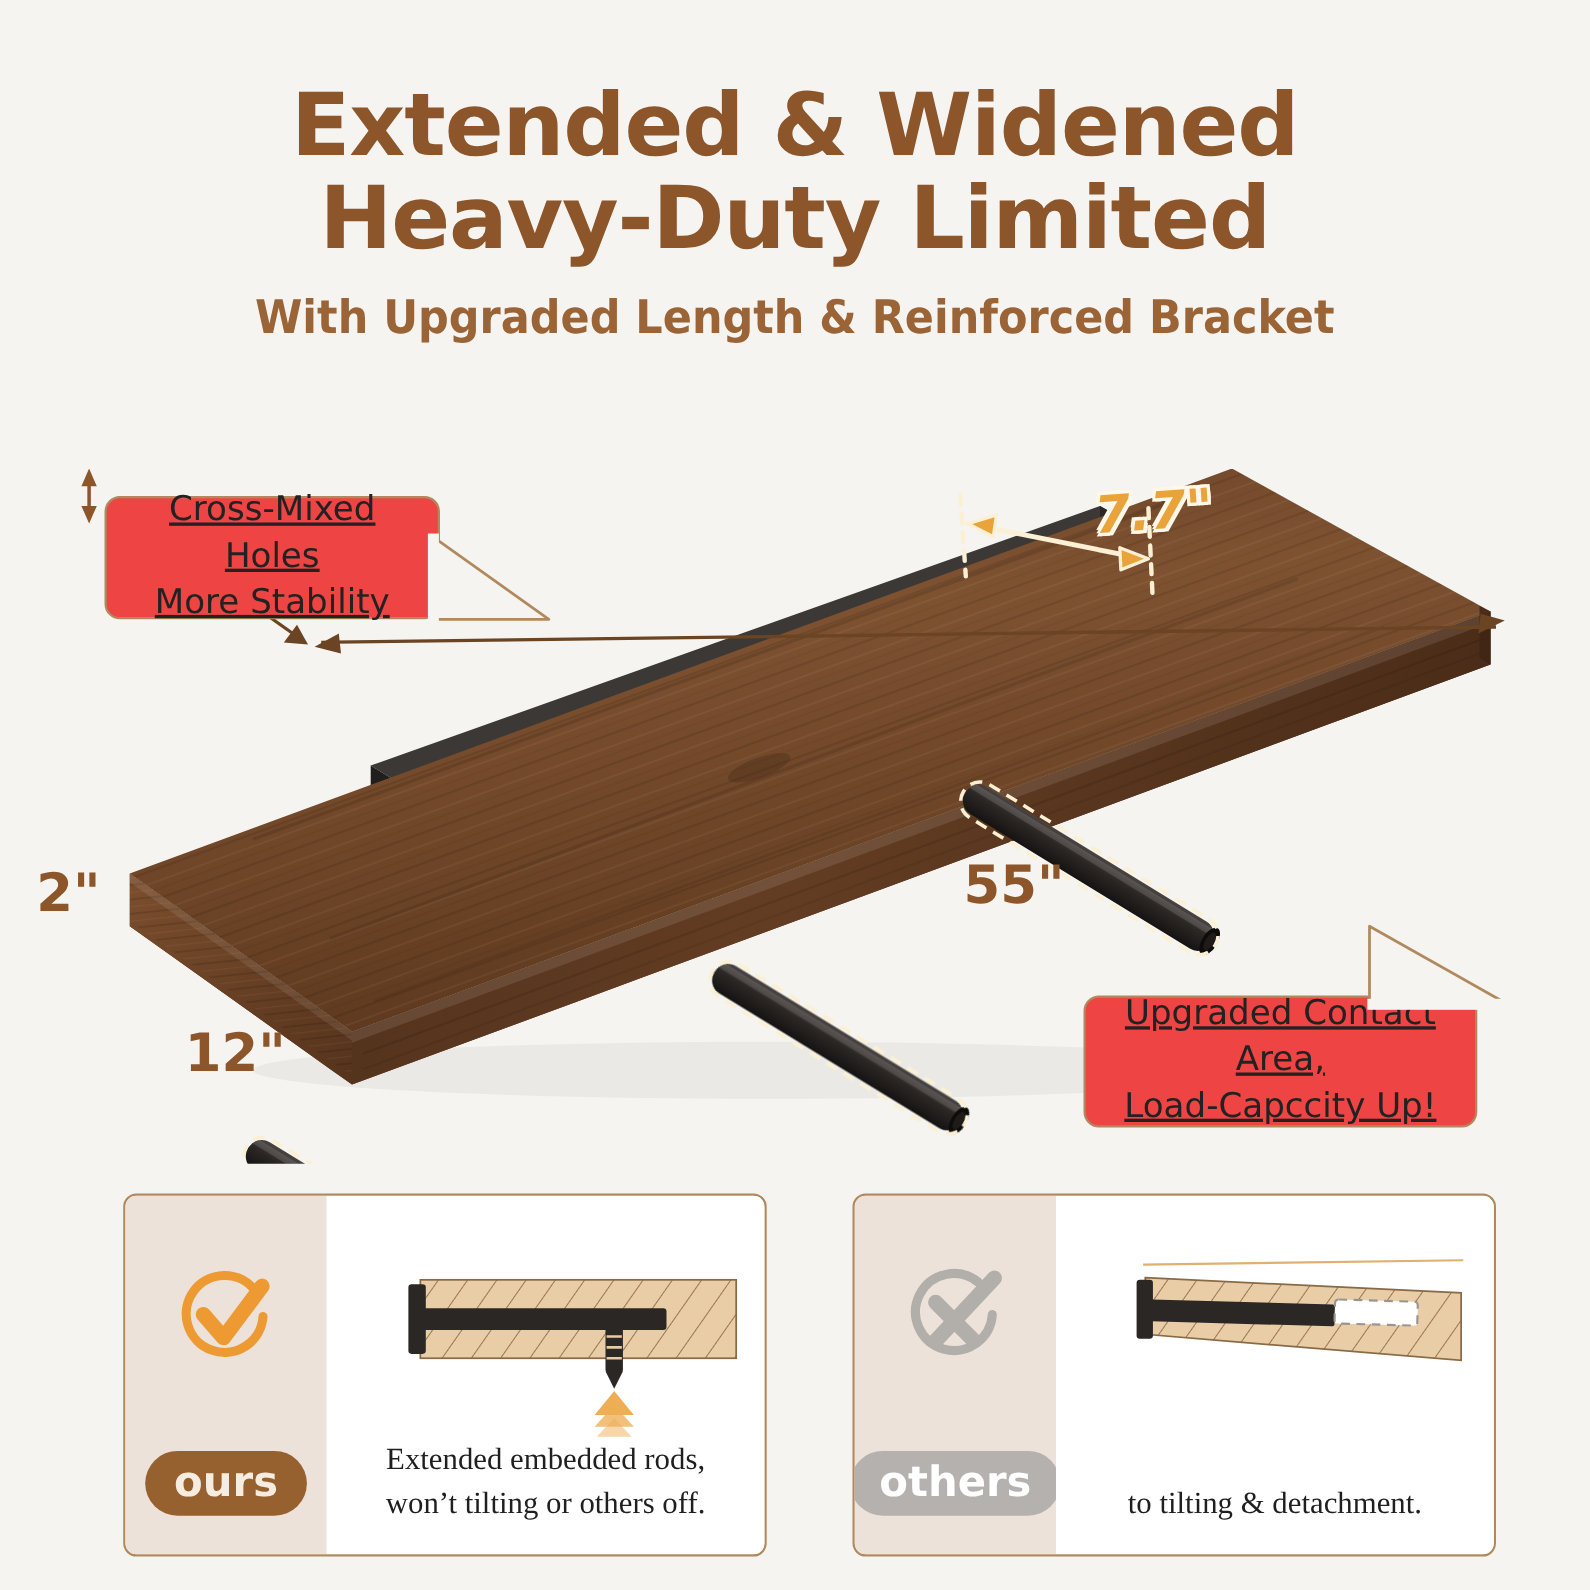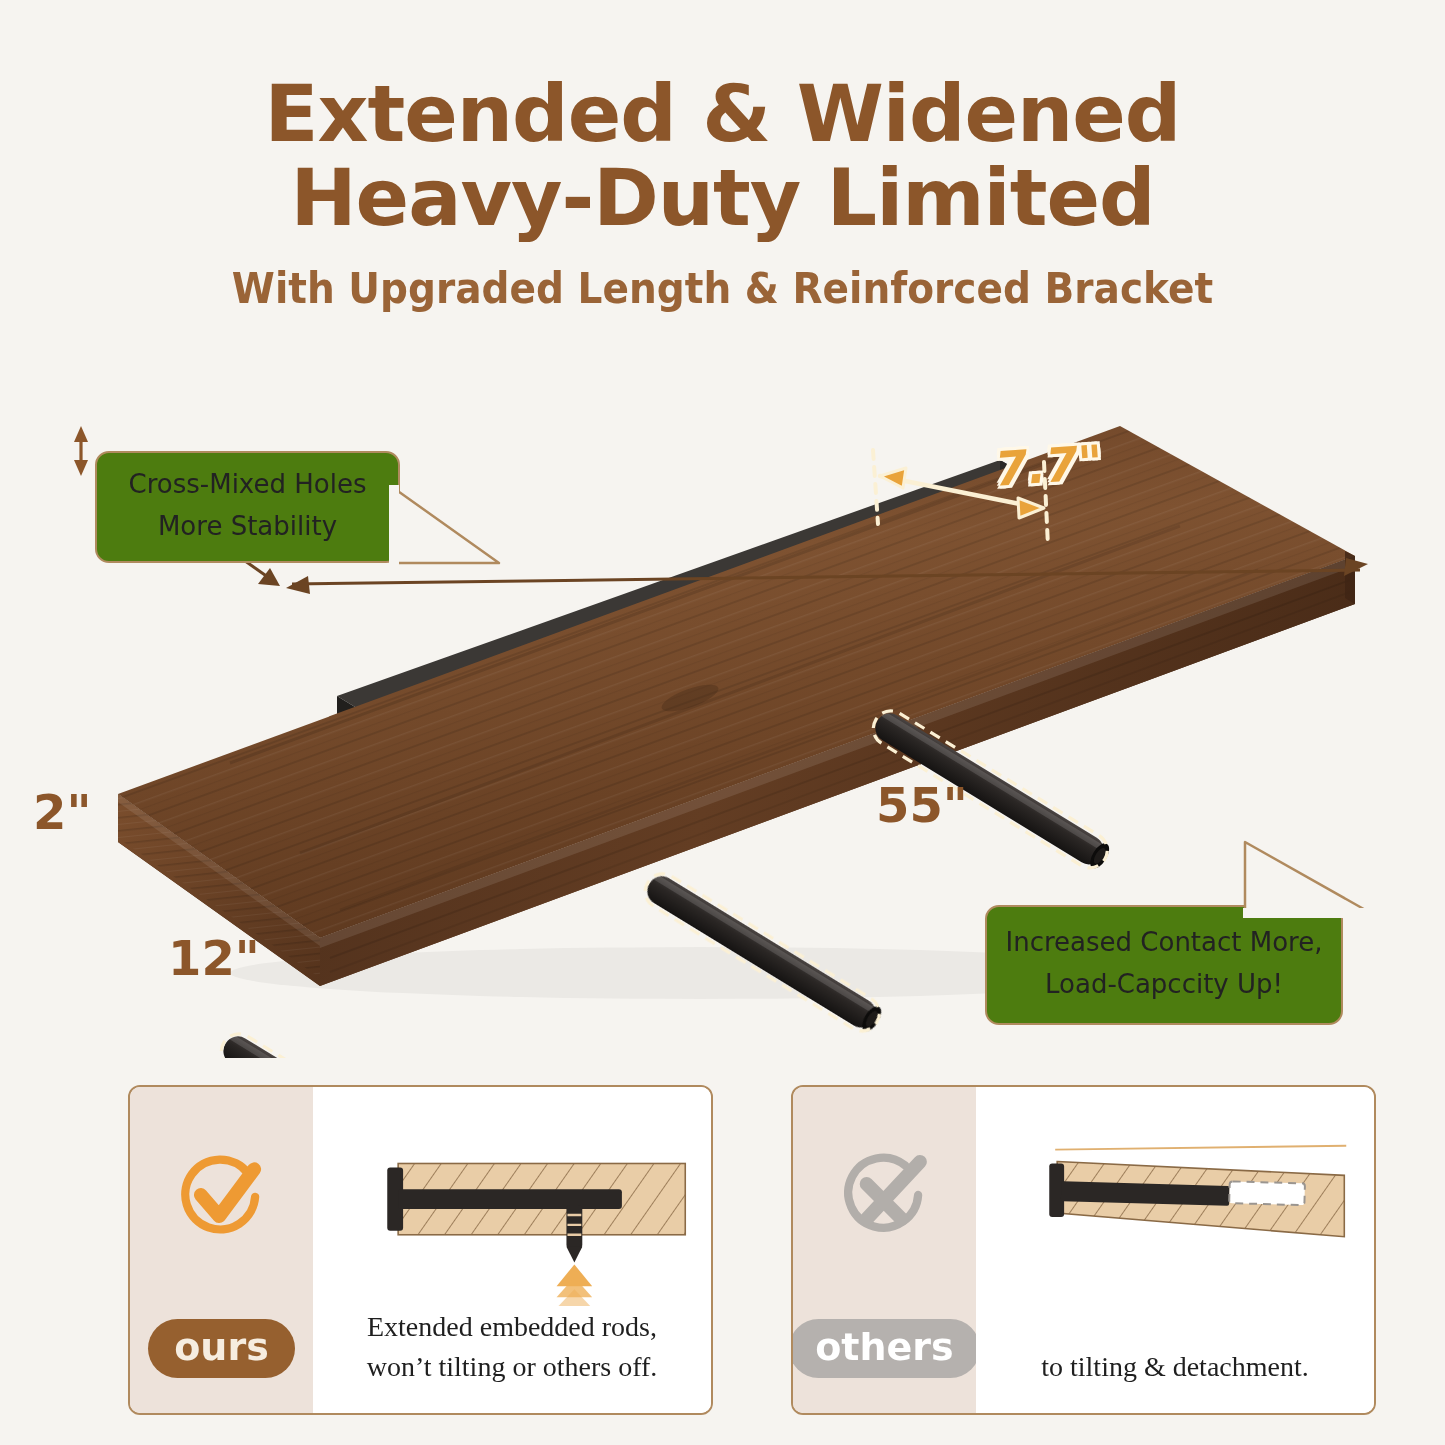--- a/index.html
+++ b/index.html
@@ -55,33 +55,34 @@
     top: 398px;
     left: 0;
     width: 1445px;
     height: 660px;
   }
   .scene svg { display: block; }
 
   
   .bubble {
     position: absolute;
-    background: #4d7c0f;
+    background: #ef4444;
     border: 2.5px solid #B08A5E;
     border-radius: 14px;
     color: #222222;
     font-family: "DejaVu Sans", sans-serif;
-    font-size: 26px;
+    font-size: 31px;
     line-height: 42px;
     text-align: center;
     display: flex;
     flex-direction: column;
     align-items: center;
     justify-content: center;
     z-index: 6;
+    text-decoration: underline;
   }
   #bubble-left {
     left: 95px;
     top: 451px;
     width: 305px;
     height: 112px;
     padding: 4px 12px 8px;
   }
   #bubble-right {
     left: 985px;
@@ -135,21 +136,20 @@
   .panel {
     position: absolute;
     top: 0;
     width: 585px;
     height: 330px;
     border: 2px solid #B08A5E;
     border-radius: 12px;
     background: #FFFFFF;
     overflow: hidden;
     display: flex;
-    margin-left: 16px;
   }
   #panel-ours { left: 112px; }
   #panel-others { left: 775px; }
 
   .panel-side {
     width: 183px;
     height: 100%;
     background: #EDE2DA;
     display: flex;
     flex-direction: column;
@@ -381,21 +381,21 @@
     </svg>
     <div>Cross-Mixed Holes</div>
     <div>More Stability</div>
   </div>
 
   <div class="bubble" id="bubble-right">
     <svg class="tail-svg" id="tail-right" width="130" height="80">
       <polygon points="0,4 0,74 124,74" fill="#F6F4F0" stroke="#B08A5E" stroke-width="2.5" stroke-linejoin="round"></polygon>
       <rect x="-2" y="70" width="128" height="10" fill="#F6F4F0"></rect>
     </svg>
-    <div>Increased Contact More,</div>
+    <div>Upgraded Contact Area,</div>
     <div>Load-Capccity Up!</div>
   </div>
 
   <div class="panels">
 
     <div class="panel" id="panel-ours">
       <div class="panel-side">
         <svg class="status-icon" viewBox="0 0 100 100">
           <path d="M78 26 A38 38 0 1 0 86 52" fill="none" stroke="#EE9A33" stroke-width="9" stroke-linecap="round"></path>
           <path d="M27 50 L47 73 L85 22" fill="none" stroke="#EE9A33" stroke-width="15" stroke-linecap="round" stroke-linejoin="round"></path>

